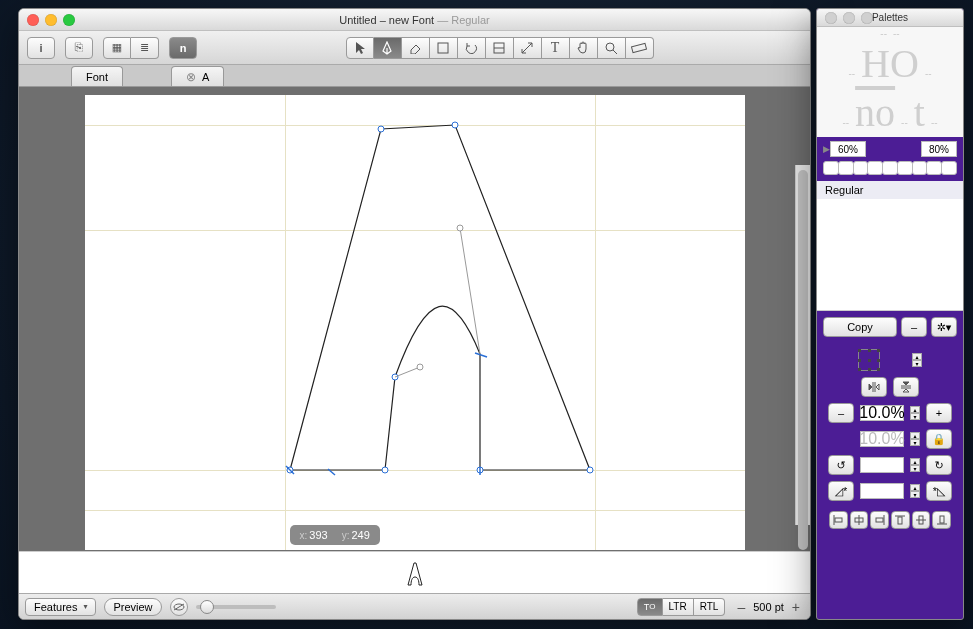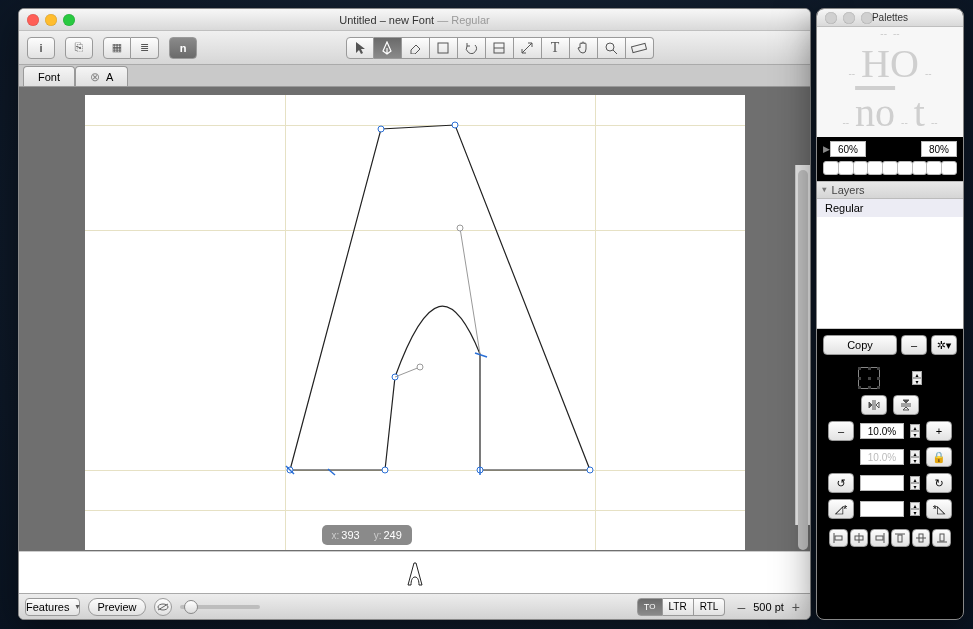--- a/index.html
+++ b/index.html
@@ -16,48 +16,48 @@
   .toolbar { height: 34px; background: linear-gradient(#f0f0f0, #d6d6d6); border-bottom:1px solid #aaa; display:flex; align-items:center; padding: 0 8px;}
   .toolbar .grp{display:flex; gap:0; margin-right:10px;}
   .tbtn{ width:28px; height:22px; background:linear-gradient(#fdfdfd,#e2e2e2); border:1px solid #9a9a9a; display:flex; align-items:center; justify-content:center; color:#555;}
   .tbtn:first-child{border-radius:4px 0 0 4px;} .tbtn:last-child{border-radius:0 4px 4px 0;}
   .tbtn:only-child{border-radius:4px;}
   .tbtn + .tbtn{border-left:none;}
   .tbtn.active{background:linear-gradient(#6a6a6a,#8a8a8a); color:#fff;}
   .tbtn.nbtn{background:linear-gradient(#8a8a8a,#6a6a6a); color:#fff;}
   .toolbar-center{margin:0 auto; display:flex; gap:6px;}
   .tabbar{height:22px; background:#c9c9c9; display:flex; align-items:flex-end; padding-left:4px; border-bottom:1px solid #999;}
-  .tab{height:20px; background:linear-gradient(#f5f5f5,#e0e0e0); border:1px solid #999; border-bottom:none; border-radius:4px 4px 0 0; padding:0 14px; display:flex; align-items:center; gap:6px; font-size:11px;}
+  .tab{height:20px; background:linear-gradient(#f5f5f5,#e0e0e0); border:1px solid #999; border-bottom:none; border-radius:4px 4px 0 0; padding:0 14px; display:flex; align-items:center; gap:6px; font-size:11px;margin-left:48px;}
   .tab .close-x{color:#888; font-size:12px;}
   .canvas-area{flex:1; background:#6f6f6f; display:flex; justify-content:center; position:relative; overflow:hidden;}
   .paper{background:#fff; width:660px; height:455px; margin-top:8px; position:relative;}
   .guide-v{position:absolute; top:0; bottom:0; width:1px; background:#e6e1c4;}
   .guide-h{position:absolute; left:0; right:0; height:1px; background:#e6e1c4;}
   .glyph-svg{position:absolute; left:0; top:0;}
-  .coord-badge{position:absolute; left:205px; top:430px; background:#8a8a8a; color:#fff; border-radius:5px; padding:4px 10px; display:flex; gap:14px; font-size:12px;margin-left:32px;}
+  .coord-badge{position:absolute; left:205px; top:430px; background:#8a8a8a; color:#fff; border-radius:5px; padding:4px 10px; display:flex; gap:14px; font-size:12px;}
   .coord-badge .lbl{color:#ccc; font-size:10px; margin-right:2px;}
   .preview-strip{height:42px; background:#fff; border-top:1px solid #ccc; display:flex; align-items:center; justify-content:center;}
   .bottombar{height:26px; background:linear-gradient(#ededed,#d2d2d2); border-top:1px solid #aaa; display:flex; align-items:center; padding:0 6px; gap:8px;}
-  .drop-btn{height:18px; background:linear-gradient(#fdfdfd,#e2e2e2); border:1px solid #9a9a9a; border-radius:4px; padding:0 0; display:flex; align-items:center; gap:6px; font-size:11px;}
+  .drop-btn{height:18px; background:linear-gradient(#fdfdfd,#e2e2e2); border:1px solid #9a9a9a; border-radius:4px; padding:0 8px; display:flex; align-items:center; gap:6px; font-size:11px;}
   .drop-btn::after{content:"▾"; font-size:8px; color:#555;}
   .pill{height:18px; background:linear-gradient(#fdfdfd,#e2e2e2); border:1px solid #9a9a9a; border-radius:9px; padding:0 8px; display:flex; align-items:center; font-size:11px;}
   .round-toggle{width:18px; height:18px; border-radius:50%; background:linear-gradient(#fdfdfd,#e2e2e2); border:1px solid #9a9a9a; display:flex; align-items:center; justify-content:center;}
   .slider{flex:0 0 80px; height:4px; background:#bdbdbd; border-radius:2px; position:relative;}
   .slider .thumb{position:absolute; left:4px; top:-5px; width:14px; height:14px; border-radius:50%; background:linear-gradient(#fff,#ddd); border:1px solid #888;}
   .seg3{display:flex;}
   .seg3 div{height:18px; background:linear-gradient(#fdfdfd,#e2e2e2); border:1px solid #9a9a9a; padding:0 6px; display:flex; align-items:center; font-size:10px;}
   .seg3 div:first-child{border-radius:4px 0 0 4px;}
   .seg3 div:last-child{border-radius:0 4px 4px 0;}
   .seg3 div+div{border-left:none;}
   .seg3 .on{background:linear-gradient(#6a6a6a,#8a8a8a); color:#fff;}
   .ptsize{display:flex; align-items:center; gap:4px; font-size:12px;}
   .step{font-size:14px; color:#555; padding:0 4px;}
 
   
-  .palette-window{position:absolute; left:816px; top:8px; width:148px; height:612px; background:#000000; border:1px solid #888; border-radius:8px; box-shadow:0 10px 40px rgba(0,0,0,.5); display:flex; flex-direction:column; overflow:hidden;}
+  .palette-window{position:absolute; left:816px; top:8px; width:148px; height:612px; background:#4c1d95; border:1px solid #888; border-radius:3px; box-shadow:0 10px 40px rgba(0,0,0,.5); display:flex; flex-direction:column; overflow:hidden;}
   .palette-window .titlebar{height:18px; font-size:10px;}
   .section-head{background:linear-gradient(#e9e9e9,#d5d5d5); border-top:1px solid #bbb; border-bottom:1px solid #bbb; padding:2px 6px; font-size:11px; color:#444; display:flex; align-items:center; gap:4px;}
   .section-head::before{content:"▸"; font-size:9px; color:#777; transform:rotate(90deg);}
   .dim-panel{height:110px; background:#f7f7f7; display:flex; flex-direction:column; justify-content:space-around; align-items:center; position:relative;}
   .dim-row{display:flex; gap:6px; align-items:baseline;}
   .dim-big{font-size:40px; color:#cfcfcf; font-family:Georgia, serif;}
   .dash{color:#ccc; font-size:10px;}
   .fit-row{display:flex; justify-content:space-between; align-items:center; padding:4px 6px;}
   .fit-row .tri{color:#888; font-size:9px;}
   .valbox{width:36px; height:16px; border:1px solid #bbb; background:#fff; font-size:10px; display:flex; align-items:center; justify-content:center;}
@@ -66,21 +66,21 @@
   .seg9 div+div{margin-left:-1px;}
   .layer-list{flex:0 0 130px; background:#fff; border-bottom:1px solid #ccc;}
   .layer-item{padding:3px 8px; background:#ececf4; font-size:11px;}
   .btn-row{display:flex; gap:4px; padding:6px; justify-content:center;}
   .sbtn{height:20px; background:linear-gradient(#fdfdfd,#e2e2e2); border:1px solid #9a9a9a; border-radius:4px; padding:0 8px; display:flex; align-items:center; justify-content:center; font-size:11px;}
   .sbtn.sq{width:26px; padding:0;}
   .trans-panel{padding:6px; display:flex; flex-direction:column; gap:6px;}
   .trow{display:flex; align-items:center; gap:6px; justify-content:center;}
   .origin-grid { width: 22px; height: 22px; position: relative; border: 1px solid #888; }
   .og-dot { position: absolute; width: 3px; height: 3px; background: #444; }
-  .smallfield{width:44px; height:16px; border:1px solid #bbb; background:#fff; font-size:10px; display:flex; align-items:center; justify-content:center;}
+  .smallfield{width:44px; height:16px; border:1px solid #bbb; background:#fff; font-size:16px; display:flex; align-items:center; justify-content:center;}
   .smallfield.dim{color:#bbb;}
   .stepper{display:flex; flex-direction:column; }
   .stepper div{width:10px; height:7px; border:1px solid #aaa; background:#f0f0f0; font-size:6px; display:flex; align-items:center; justify-content:center;}
   .align-row{display:flex; gap:2px; padding:4px 6px;}
   .align-row .sq{flex:1; height:18px;}
   .scroll-track{position:absolute; right:0; top:78px; bottom:26px; width:15px; background:#eaeaea; border-left:1px solid #ccc;}
   .scroll-thumb{position:absolute; left:2px; right:2px; top:5px; height:380px; background:#c4c4c4; border-radius:6px;}
 </style>
 </head>
 <body>
@@ -322,23 +322,20 @@
       <div></div>
       <div></div>
       <div></div>
       <div></div>
       <div></div>
       <div></div>
       <div></div>
       <div></div>
   </div>
 
-  <div class="section-head">
-      <span>Layers</span>
-    </div>
   <div class="layer-list">
     <div class="layer-item">Regular</div>
   </div>
   <div class="btn-row">
     <div class="sbtn" style="flex:1">Copy</div>
     <div class="sbtn sq">–</div>
     <div class="sbtn sq">
       <span>✲▾</span>
     </div>
   </div>

